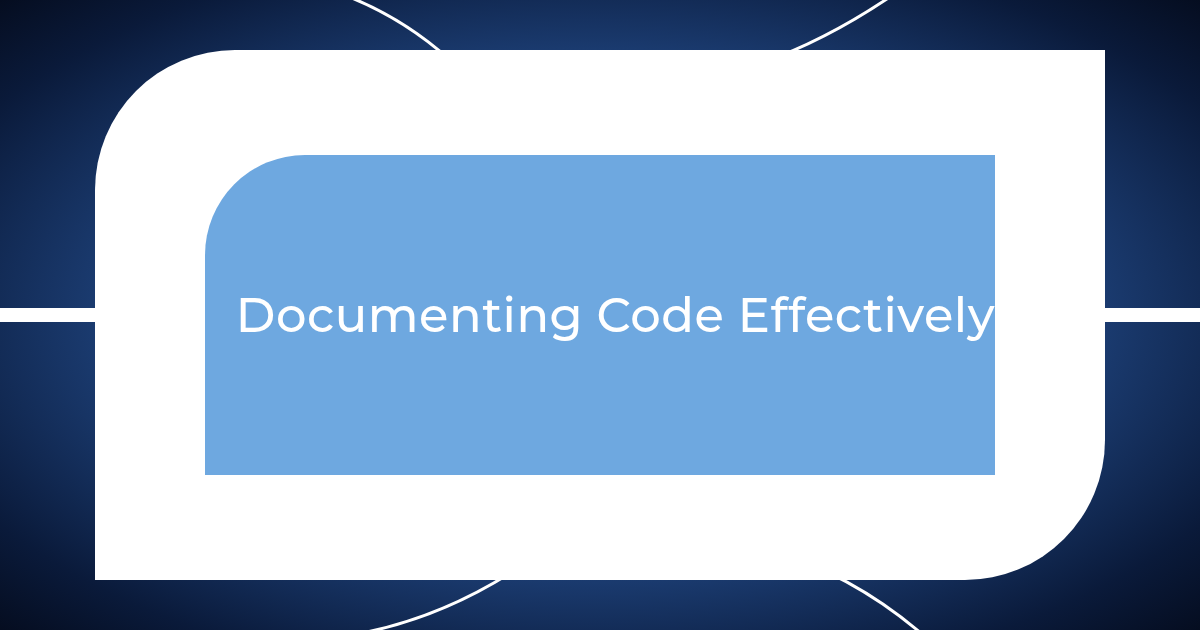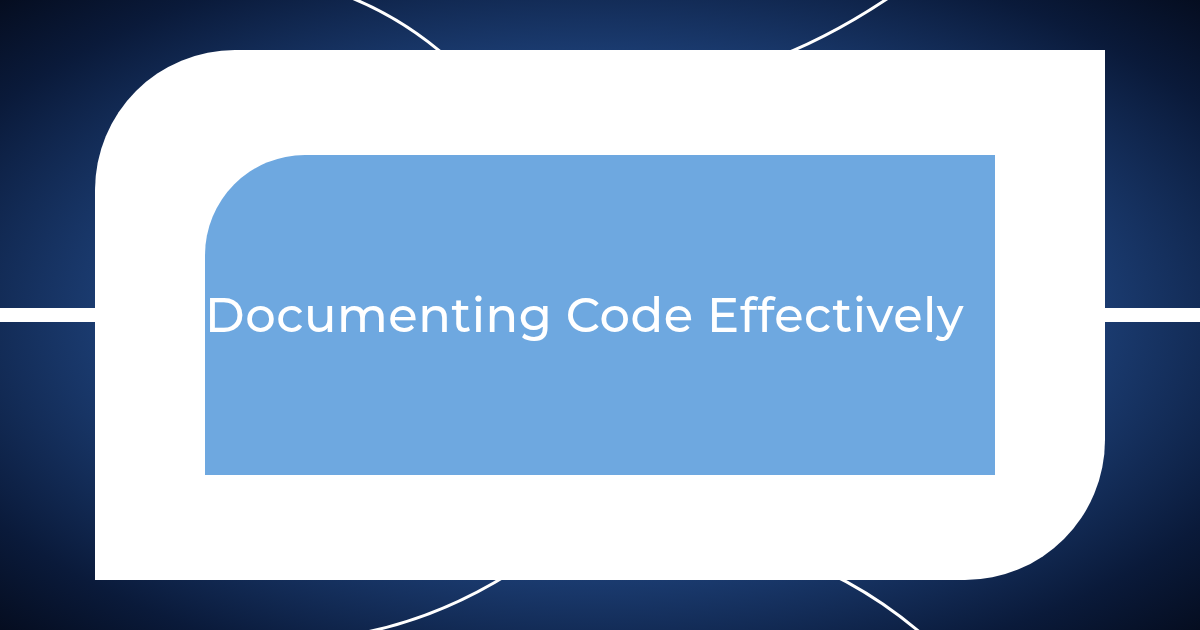--- a/index.html
+++ b/index.html
@@ -57,21 +57,21 @@
     .inner-panel {
       position: absolute;
       top: 105px;
       left: 110px;
       width: 790px;
       height: 320px;
       background: #6ea8e0;
       border-top-left-radius: 100px;
       display: flex;
       align-items: center;
-      justify-content: flex-start;
+      justify-content: flex-end;
     }
     .title {
       color: #ffffff;
       font-size: 48px;
       font-weight: 500;
       letter-spacing: 0.5px;
       text-align: center;
     }
   </style>
 </head>

